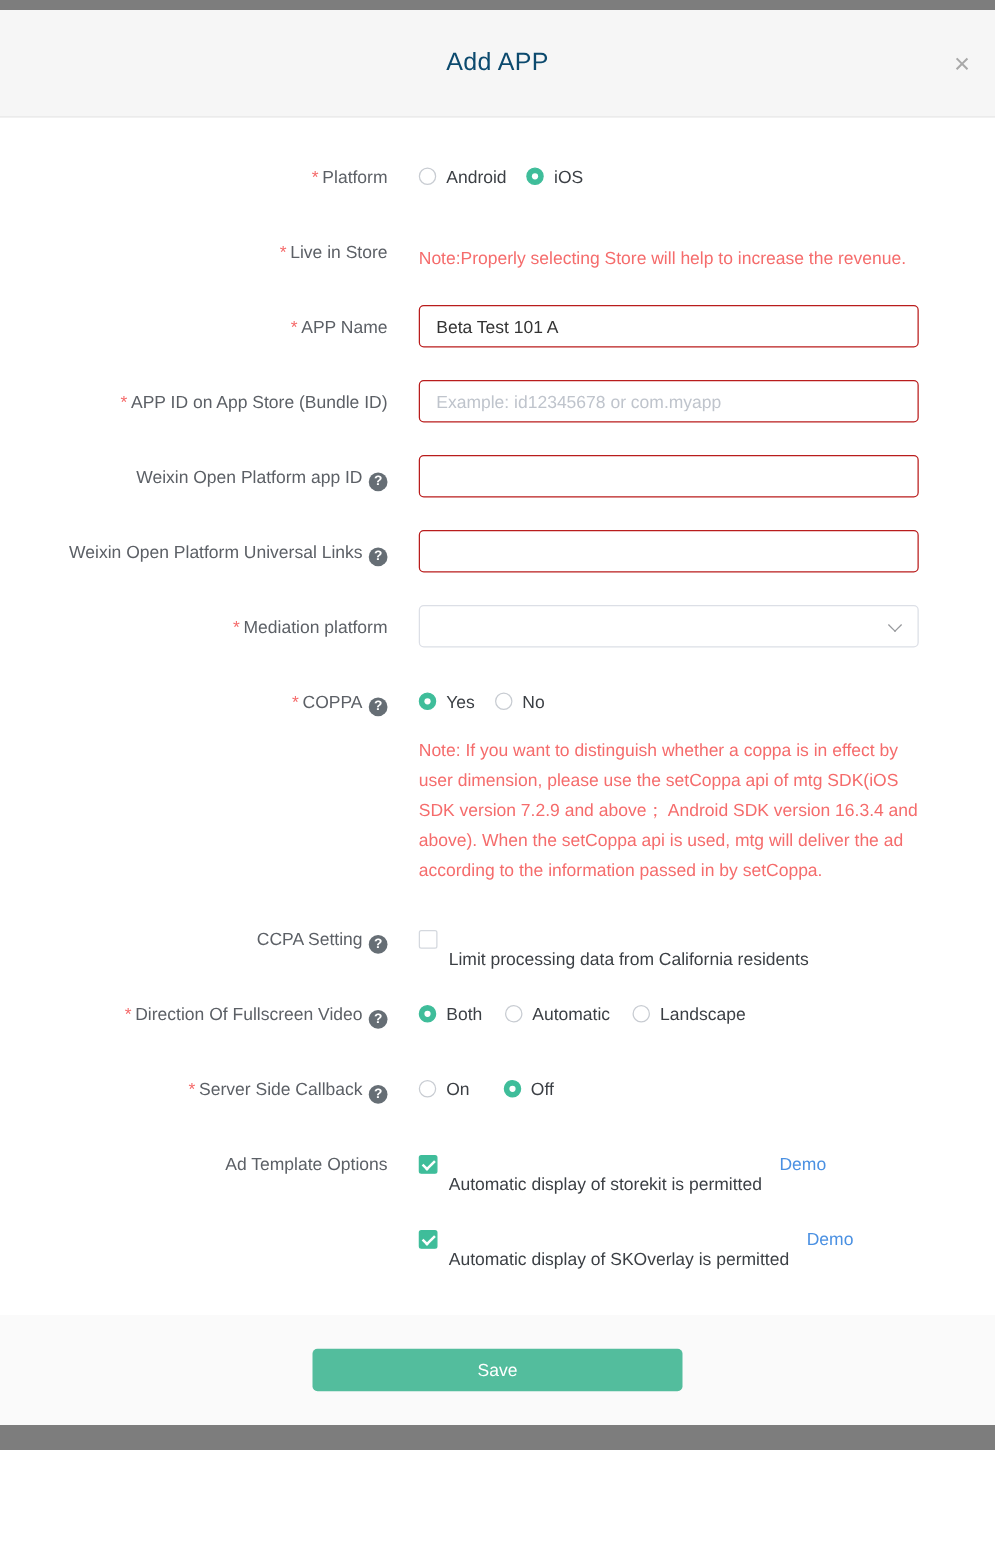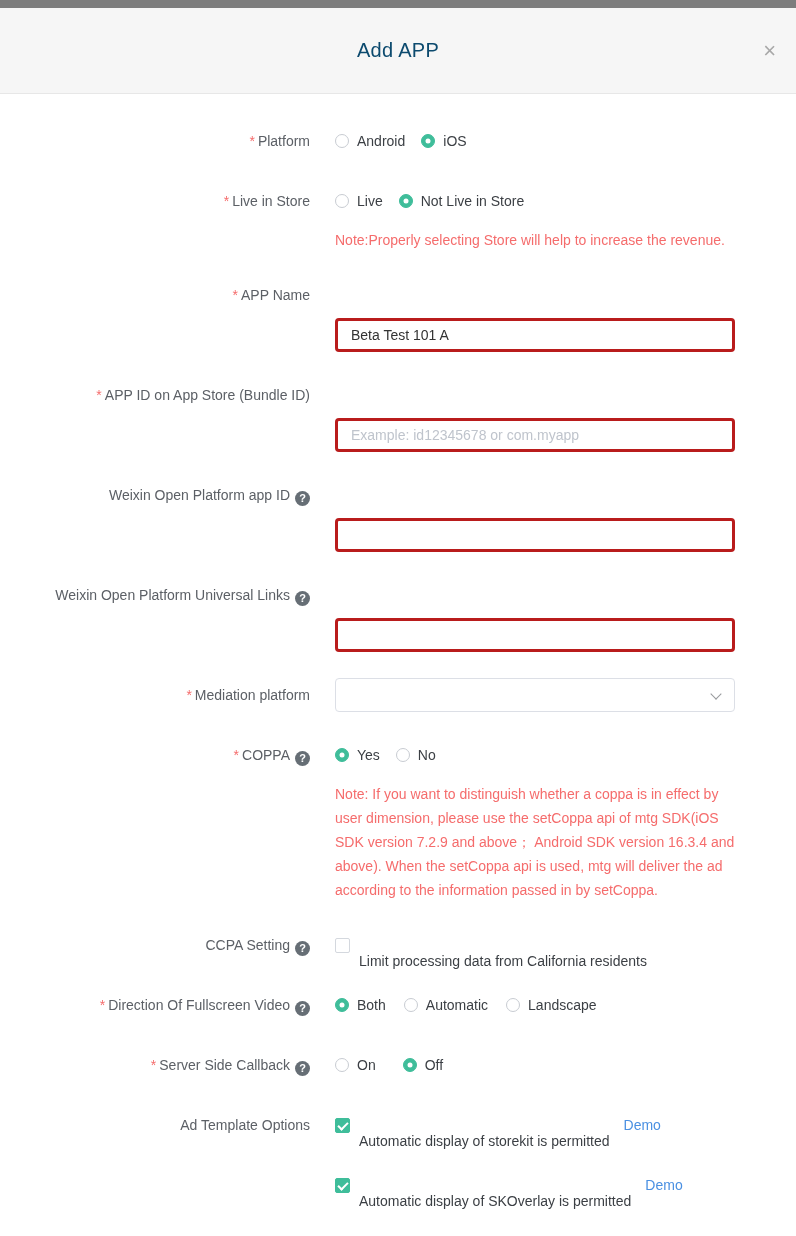--- a/index.html
+++ b/index.html
@@ -109,29 +109,28 @@
     width: 4px; height: 8px;
     border: solid #fff;
     border-width: 0 2px 2px 0;
     transform: rotate(45deg);
   }
   .checkbox-text { font-size: 14px; color: #3b3f44; white-space: nowrap; margin-top: 32px; }
   .demo-link { font-size: 14px; color: #4a90e2; margin-left: 14px; cursor: pointer; text-decoration: none; white-space: nowrap; }
 
   .text-input {
     width: 400px; height: 34px;
-    border: 3px solid #b91c1c;
+    border: 1px solid #b91c1c;
     border-radius: 4px;
     padding: 4px 13px;
     font-size: 14px;
     color: #333;
     font-family: "Liberation Sans", sans-serif;
     outline: none;
     background: #fff;
-    margin-top: 40px;
   }
   .text-input::placeholder { color: #bfc4cc; }
 
   .select-box {
     position: relative;
     width: 400px; height: 34px;
     border: 1px solid #dcdfe6;
     border-radius: 4px;
     background: #fff;
     cursor: pointer;
@@ -201,30 +200,20 @@
           </label>
         </div>
       </div>
     </div>
 
     <div class="form-row">
       <div class="label">
         <span class="req">*</span><span>Live in Store</span>
       </div>
       <div class="control">
-        <div class="radio-group">
-          <label class="radio">
-            <span class="radio-dot"></span>
-            <span class="radio-text">Live</span>
-          </label>
-          <label class="radio">
-            <span class="radio-dot on"></span>
-            <span class="radio-text">Not Live in Store</span>
-          </label>
-        </div>
         <div class="note">Note:Properly selecting Store will help to increase the revenue.</div>
       </div>
     </div>
 
     <div class="form-row">
       <div class="label">
         <span class="req">*</span><span>APP Name</span>
       </div>
       <div class="control">
         <input type="text" class="text-input" value="Beta Test 101 A" style="">

